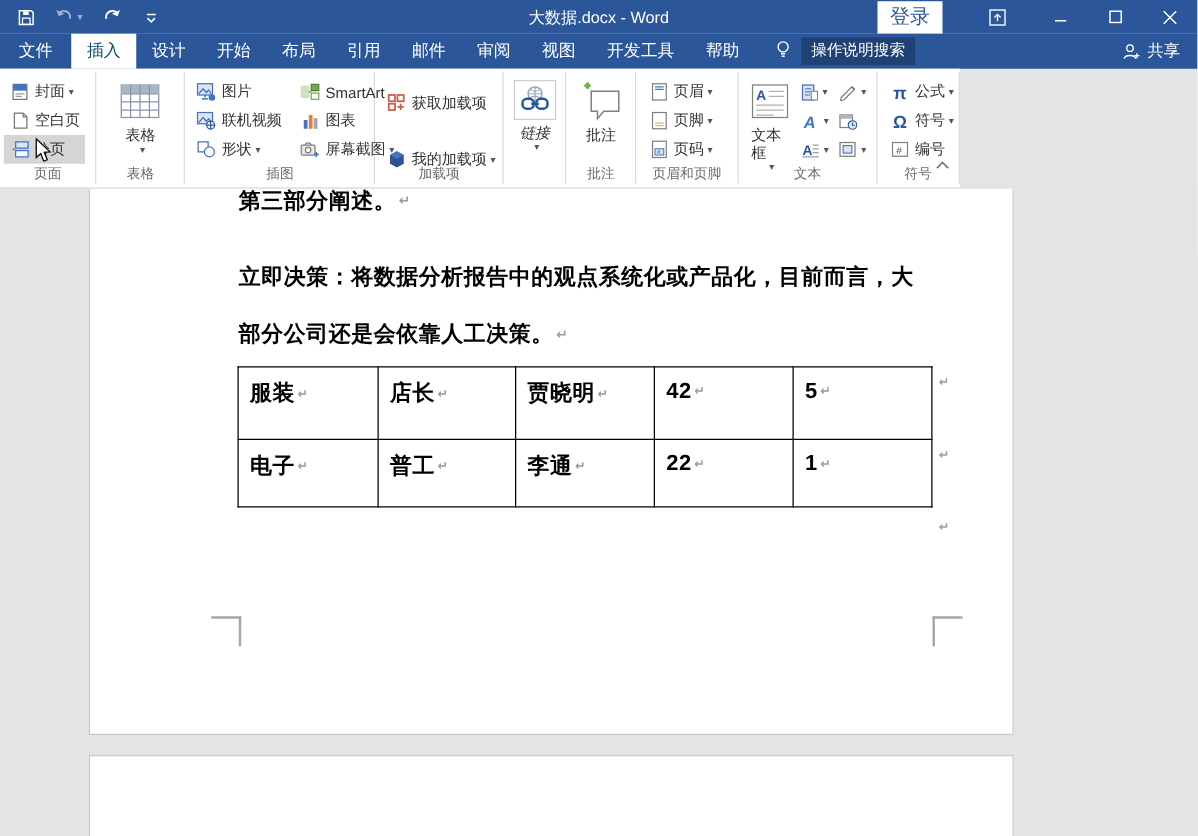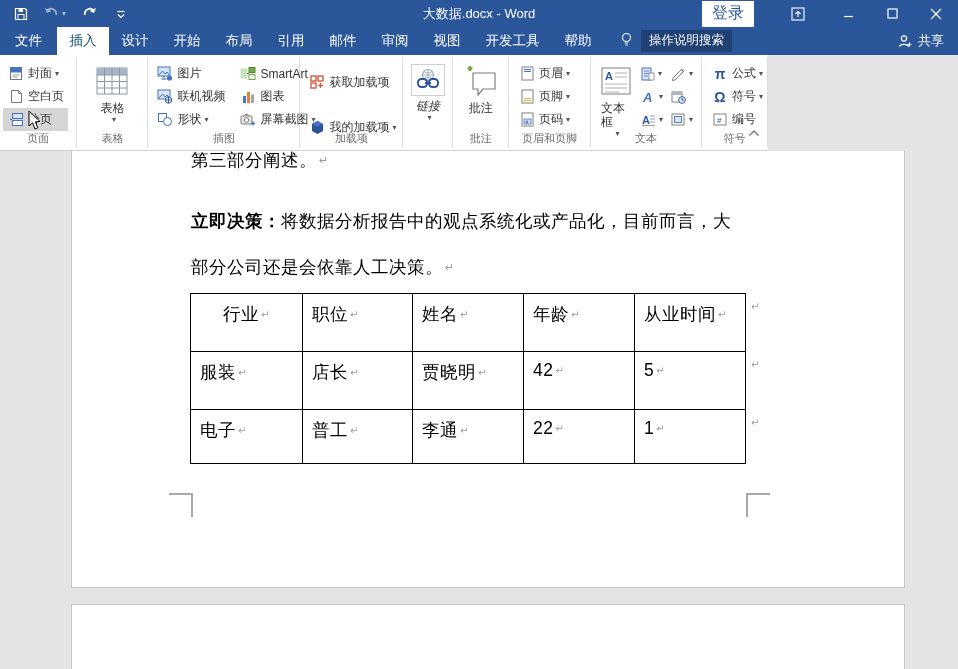--- a/index.html
+++ b/index.html
@@ -54,21 +54,21 @@
   .g-sym { width:71px; }
   .g-rest { flex:1; border-right:none; }
   .txt-grid { display:flex; flex-direction:column; margin-left:4px; }
   .txt-row { display:flex; height:23px; align-items:center; }
   .txt-cell { display:flex; align-items:center; width:30px; }
 
   .pi { color:#2b579a; font-weight:bold; font-size:14px; }
 
   
   .docarea { position:absolute; left:0; top:151px; width:958px; height:518px; background:#e4e4e4; }
-  .page { position:absolute; left:71px; width:834px; background:#fff; border:1px solid #c8c8c8; }
+  .page { position:absolute; left:71px; width:740px; background:#fff; border:1px solid #c8c8c8;font-weight:bold; }
   .page1 { top:0; height:437px; border-top:none; }
   .page2 { top:453px; height:80px; }
   .dtext { position:absolute; font-size:17.5px; color:#000; white-space:nowrap; letter-spacing:.5px; }
   .pilcrow::after { content:"↵"; color:#9a9a9a; font-size:11px; margin-left:2px; vertical-align:2px; }
   .doc-table { position:absolute; left:118px; top:142px; border-collapse:collapse; table-layout:fixed; }
   .doc-table td { border:1.5px solid #000; vertical-align:top; padding:8px 0 0 9px; font-size:17.5px; color:#000; letter-spacing:.5px; }
   .doc-table td.c { text-align:center; padding-left:0; }
   .doc-table td::after { content:"↵"; color:#9a9a9a; font-size:10px; margin-left:2px; vertical-align:2px; }
   .rowmark { position:absolute; color:#9a9a9a; font-size:10px; }
   .crop { position:absolute; width:24px; height:24px; }
@@ -515,27 +515,20 @@
 
     <table class="doc-table">
       <colgroup>
           <col style="width:112px">
           <col style="width:110px">
           <col style="width:111px">
           <col style="width:111px">
           <col style="width:111px">
         </colgroup>
       <tbody>
-          <tr style="height:58px;">
-        <td class="c">行业</td>
-        <td>职位</td>
-        <td>姓名</td>
-        <td>年龄</td>
-        <td>从业时间</td>
-      </tr>
       <tr style="height:58px;">
         <td>服装</td>
         <td>店长</td>
         <td>贾晓明</td>
         <td>42</td>
         <td>5</td>
       </tr>
       <tr style="height:54px;">
         <td>电子</td>
         <td>普工</td>

